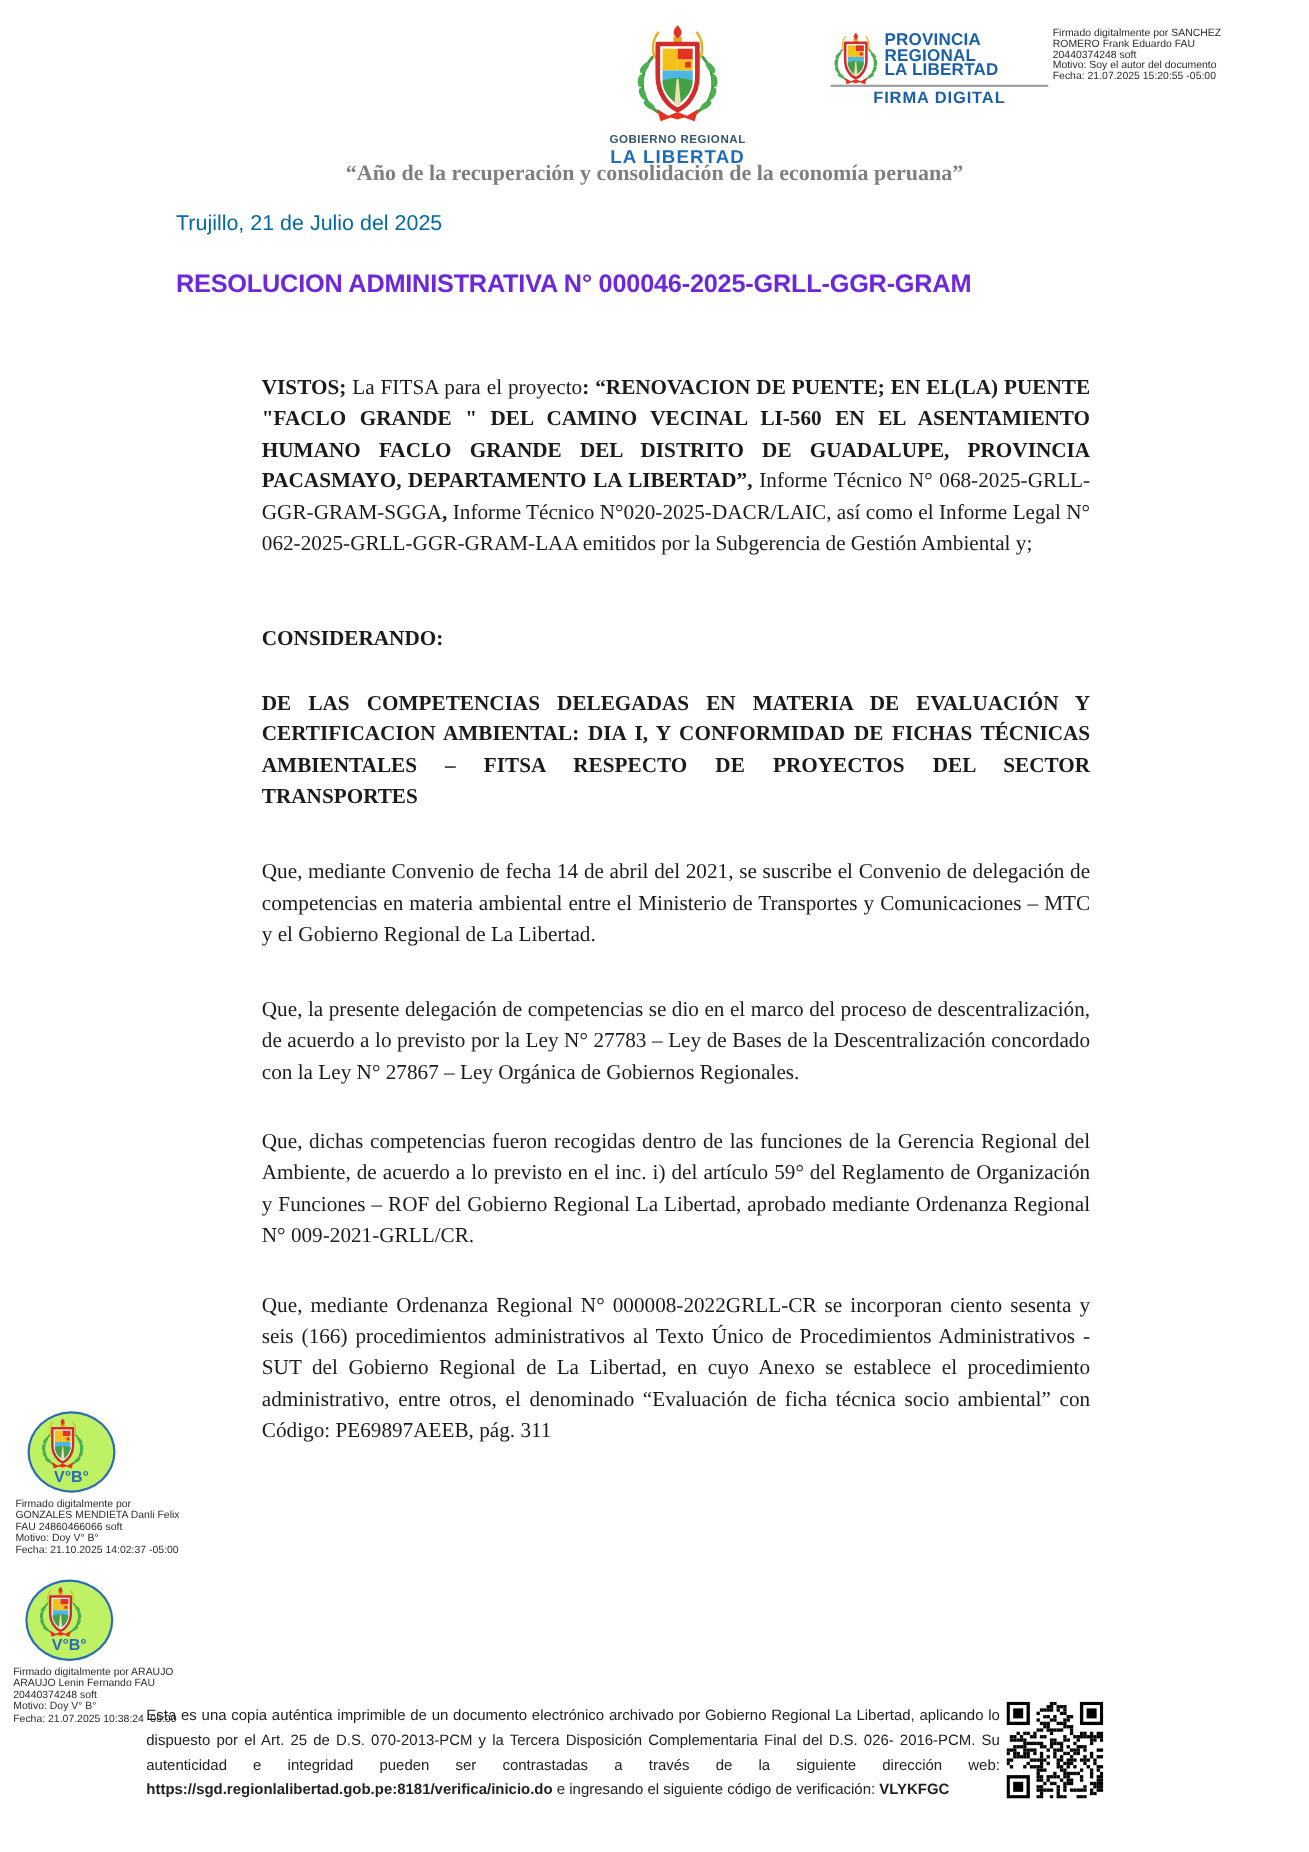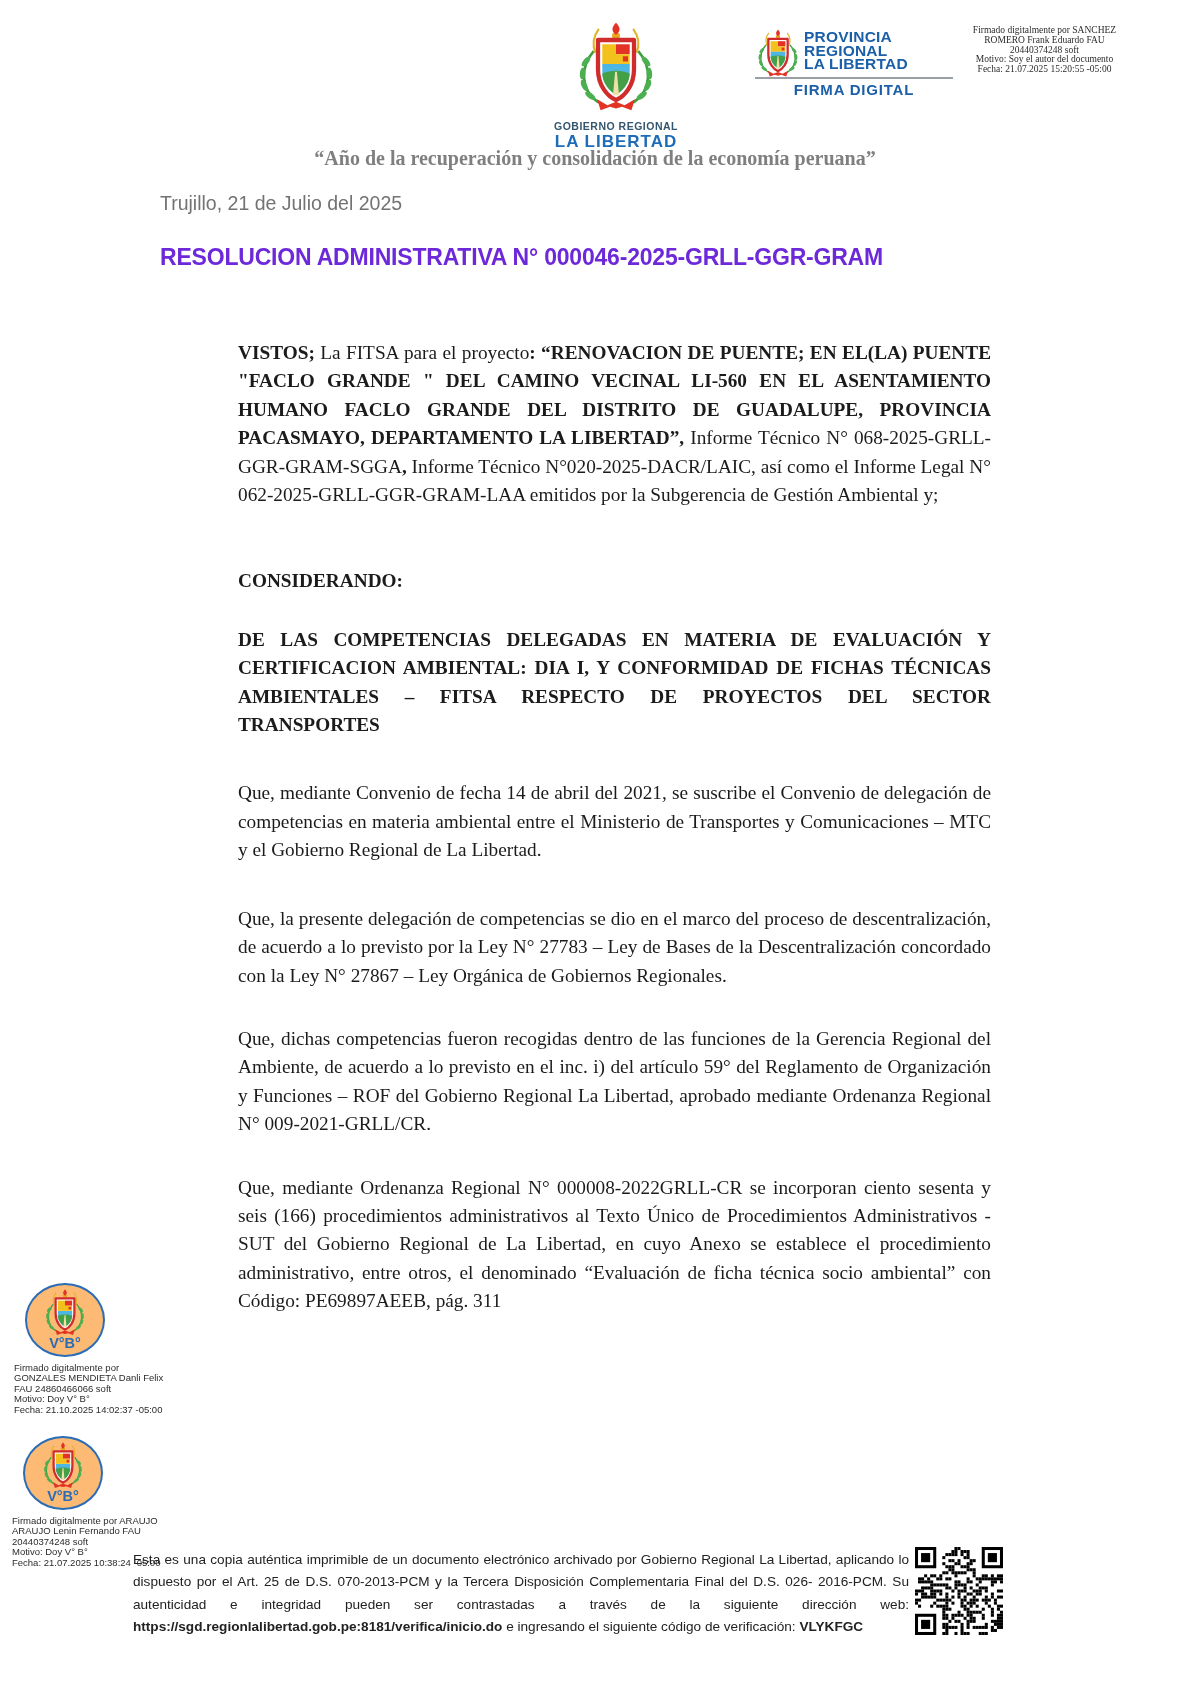--- a/index.html
+++ b/index.html
@@ -22,44 +22,44 @@
   
   .firma-coat { position:absolute; left:755px; top:28px; height:54px; width:46px; }
   .firma-org { position:absolute; left:804px; top:30px; width:130px;
                font-family:"Liberation Sans",sans-serif; font-weight:800; font-size:15.5px;
                line-height:13.5px; color:#1b5fa8; letter-spacing:.2px; }
   .firma-divider { position:absolute; left:755px; top:77px; width:198px; height:2px; background:#9aa0a6; }
   .firma-label { position:absolute; left:755px; top:81px; width:198px; text-align:center;
                  font-family:"Liberation Sans",sans-serif; font-weight:800; font-size:15px;
                  letter-spacing:.8px; color:#1b5fa8; }
   .firma-sig { position:absolute; left:957px; top:26px; width:175px;
-               font-family:Liberation Serif, serif; font-size:9.5px; line-height:9.8px; color:#2b2b2b;text-align:center; }
+               font-family:Liberation Sans, sans-serif; font-size:9.5px; line-height:9.8px; color:#2b2b2b; }
 
   
   .place-date { position:absolute; left:160px; top:192px;
-                font-family:"Liberation Sans",sans-serif; font-size:19.5px; color:#737373; }
+                font-family:"Liberation Sans",sans-serif; font-size:19.5px; color:#0369a1; }
   .doc-title { position:absolute; left:160px; top:244px;
                font-family:Liberation Sans, sans-serif; font-weight:bold; font-size:23px;
                letter-spacing:-.2px; color:#6d28d9; }
 
   
   .body-text { position:absolute; left:238px; top:339px; width:753px;
                font-size:19.3px; line-height:28.4px; text-align:justify; color:#1b1b1b; }
   .body-text p { margin:0; }
   .mb58 { margin-bottom:58px !important; }
   .mb40 { margin-bottom:40px !important; }
   .mb35 { margin-bottom:35px !important; }
   .mb30 { margin-bottom:30px !important; }
 
   
   .stamp { position:absolute; width:175px; }
   .stamp1 { left:25px; top:1283px; }
   .stamp2 { left:23px; top:1436px; }
   .seal-circle { width:80px; height:74px; border:2.5px solid #2a6cb5; border-radius:50%;
-                 position:relative; display:flex; justify-content:center; background:#fdba74; }
+                 position:relative; display:flex; justify-content:flex-start; background:#bef264; }
   .seal-circle .coat { height:50px; margin-top:4px; width:60px; }
   .vobo { position:absolute; bottom:4px; left:0; width:100%; text-align:center;
           font-family:"Liberation Sans",sans-serif; font-weight:800; font-size:14.5px; color:#2a6cb5; }
   .stamp-sig { position:relative; left:-11px; margin-top:6px; width:175px;
                font-family:"Liberation Sans",sans-serif; font-size:9.5px; line-height:10.4px; color:#2b2b2b; }
 
   
   .footer-note { position:absolute; left:133px; top:1549px; width:776px;
                  font-family:"Liberation Sans",sans-serif; font-size:13.6px; line-height:22.3px;
                  text-align:justify; color:#222; }

